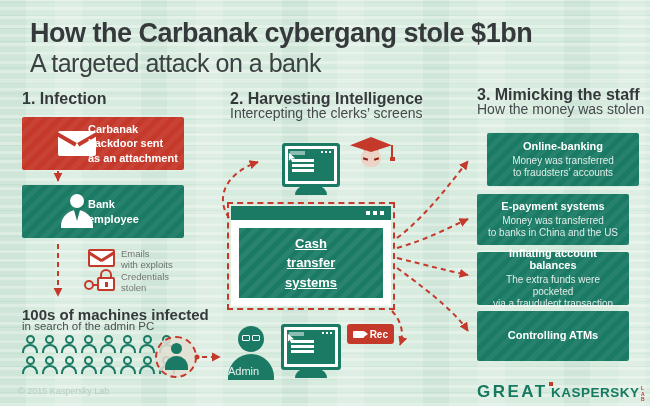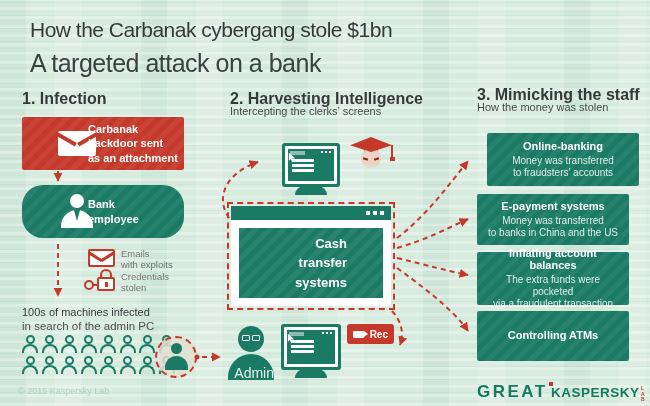--- a/index.html
+++ b/index.html
@@ -9,24 +9,24 @@
     position:relative; width:650px; height:406px; overflow:hidden;
     background-color:#d8ebdf;
     background-image:
       repeating-linear-gradient(0deg, rgba(255,255,255,.30) 0 3px, transparent 3px 9px),
       repeating-linear-gradient(90deg, rgba(27,122,100,.05) 0 26px, transparent 26px 55px, rgba(255,255,255,.16) 55px 82px, transparent 82px 141px),
       repeating-linear-gradient(0deg, rgba(160,205,185,.18) 0 1px, transparent 1px 13px);
   }
   .abs { position:absolute; }
 
   
-  .main-title { left:30px; top:18px; font-size:21px; font-weight:normal; color:#35393b; letter-spacing:-0.5px; }
+  .main-title { left:30px; top:18px; font-size:27px; font-weight:bold; color:#35393b; letter-spacing:-0.5px; }
   .main-sub   { left:30px; top:49px; font-size:25px; font-weight:400; color:#3b4042; letter-spacing:-0.5px; }
   .sec-h  { font-size:16px; font-weight:bold; color:#35393b; }
-  .sec-s  { font-size:11px; color:#44494b; }
+  .sec-s  { font-size:14px; color:#44494b; }
 
   
   .rbox, .gbox { border-radius:2px; color:#fff; }
   .rbox { background:#c5392b; background-image:repeating-linear-gradient(135deg, rgba(255,255,255,.05) 0 5px, transparent 5px 10px); }
   .gbox { background:#1a7a64; background-image:repeating-linear-gradient(135deg, rgba(255,255,255,.06) 0 5px, transparent 5px 10px); }
   .prel { white-space:pre-line; }
 
   .step-box { display:flex; align-items:center; }
   .step-box .lbl { position:absolute; left:66px; font-size:11px; font-weight:bold; line-height:1.3; }
 
@@ -94,36 +94,36 @@
   .h-tassel { right:5px; top:8px; width:2px; height:13px; background:#c5392b; }
   .h-tassel:after { content:''; position:absolute; bottom:-3px; left:-1.5px; width:5px; height:4px; background:#c5392b; }
   .h-body { left:2px; top:32px; width:50px; height:23px; background:#c5392b; border-radius:25px 25px 0 0; text-align:center; font-size:9px; color:rgba(255,225,216,.95); padding-top:10px; }
 
   
   .admin { left:228px; top:326px; width:46px; height:54px; }
   .admin span { position:absolute; }
   .admin-head { left:10px; top:0; width:26px; height:26px; background:#1a7a64; border-radius:50%; }
   .glass { top:9px; width:8px; height:6px; border:1.5px solid #fff; border-radius:1px; }
   .glass.gl{ left:14px; } .glass.gr{ left:24px; }
-  .admin-body { left:0; top:28px; width:46px; height:26px; background:#1a7a64; border-radius:23px 23px 0 0; text-align:right; color:rgba(255,255,255,.9); font-size:14px; padding-top:11px; }
+  .admin-body { left:0; top:28px; width:46px; height:26px; background:#1a7a64; border-radius:23px 23px 0 0; text-align:left; color:rgba(255,255,255,.9); font-size:11px; padding-top:11px; }
 
   
   .rec { left:347px; top:324px; width:47px; height:20px; background:#c5392b; border-radius:3px; display:flex; align-items:center; gap:6px; padding:0 6px; color:#fff; font-size:10px; font-weight:bold; }
   .cam { width:11px; height:7px; background:#fff; border-radius:1px; position:relative; }
   .cam:after { content:''; position:absolute; right:-4px; top:0.5px; width:0; height:0; border-top:3px solid transparent; border-bottom:3px solid transparent; border-left:4px solid #fff; }
 
   
   .cts-out { left:227px; top:202px; width:168px; height:108px; border:2px dashed #c5392b; }
   .cts-win { position:absolute; inset:2px; background:#fff; }
   .cts-bar { position:absolute; left:0; right:0; top:0; height:14px; background:#1a7a64; }
   .cts-sq  { position:absolute; right:7px; top:5px; width:4px; height:4px; background:#fff; box-shadow:-7px 0 #fff, -14px 0 #fff; }
   .cts-panel { position:absolute; left:8px; right:8px; top:22px; bottom:8px; background:#1a7a64;
     background-image:repeating-linear-gradient(135deg, rgba(255,255,255,.07) 0 5px, transparent 5px 10px);
     display:flex; align-items:center; justify-content:center; }
-  .cts-text { width:72px; text-align:right; color:#fff; font-weight:bold; font-size:13px; line-height:1.5; }
+  .cts-text { width:72px; text-align:center; color:#fff; font-weight:bold; font-size:13px; line-height:1.5;text-decoration:underline; }
 
   
   .copyright { left:18px; top:386px; font-size:9px; color:#b3cec0; }
   .great { left:477px; top:382px; font-size:17px; font-weight:bold; letter-spacing:2.5px; color:#157a5f; }
   .gdot  { display:inline-block; width:4px; height:4px; background:#c5392b; margin-left:1px; vertical-align:top; }
   .kasp  { left:551px; top:385px; font-size:13.5px; font-weight:bold; letter-spacing:0.5px; color:#157a5f; display:flex; align-items:flex-start; }
   .klab  { width:7px; font-size:5px; line-height:1.1; color:#c5392b; word-break:break-all; margin-left:1.5px; margin-top:1px; }
 
   svg.flow { position:absolute; inset:0; width:650px; height:406px; pointer-events:none; }
 </style>
@@ -144,21 +144,21 @@
   <div class="abs rbox step-box" style="left:22px;top:117px;width:162px;height:53px;">
     <span class="env-big">
         <i class="f1"></i>
         <i class="f2"></i>
       </span>
     <span class="lbl prel">Carbanak
 backdoor sent
 as an attachment</span>
   </div>
 
-  <div class="abs gbox step-box" style="left:22px;top:185px;width:162px;height:53px;border-radius:21px;">
+  <div class="abs gbox step-box" style="left:22px;top:185px;width:162px;height:53px;">
     <span class="emp-icon">
       <span class="emp-head"></span>
         <span class="emp-body"></span>
         <span class="emp-tie"></span>
     </span>
     <span class="lbl prel">Bank
 employee</span>
   </div>
 
   <div class="abs env-sm">
@@ -171,21 +171,21 @@
   <div class="abs cred">
     <span class="shackle"></span>
       <span class="lockb"></span>
       <span class="khole"></span>
       <span class="kring"></span>
       <span class="kstem"></span>
   </div>
   <div class="abs prel" style="left:121px;top:271px;font-size:9.5px;color:#70766f;line-height:1.2;">Credentials
 stolen</div>
 
-  <div class="abs" style="left:22px;top:306px;font-size:11px;font-weight:normal;color:#35393b;">100s of machines infected</div>
+  <div class="abs" style="left:22px;top:306px;font-size:15px;font-weight:bold;color:#35393b;">100s of machines infected</div>
   <div class="abs" style="left:22px;top:320px;font-size:11.5px;color:#4a4f52;">in search of the admin PC</div>
 
   <div class="abs" style="left:22px;top:335px;width:160px;height:42px;">
       <span class="op" style="left: 0px; top: 0px;">
         <i class="h"></i>
         <i class="b"></i>
       </span>
       <span class="op" style="left: 19.5px; top: 0px;">
         <i class="h"></i>
         <i class="b"></i>

